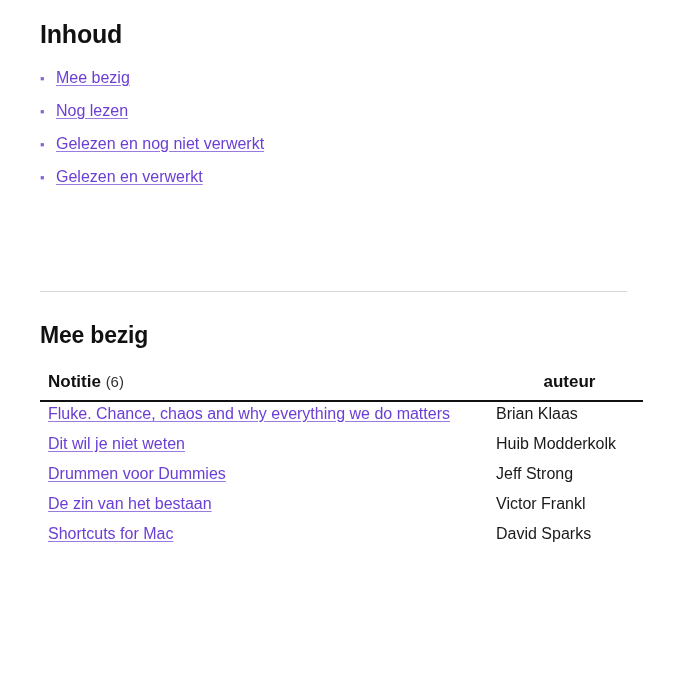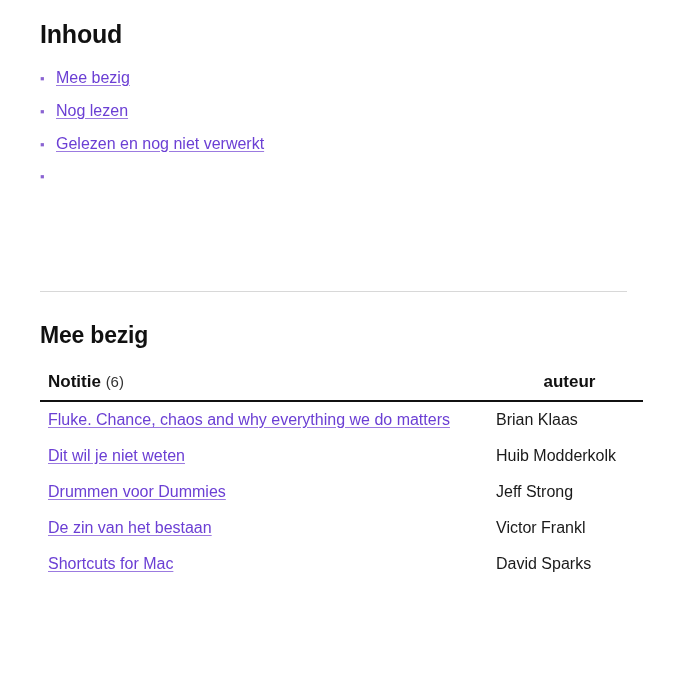--- a/index.html
+++ b/index.html
@@ -100,21 +100,21 @@
   }
   table.notes th.col-title { width: 440px; margin-top: 30px; }
   table.notes th.col-author { width: 147px; text-align: center; }
   .count {
     font-weight: normal;
     font-size: 15px;
     color: #333333;
   }
   table.notes td {
     font-size: 16px;
-    padding: 6px 0 6px 8px;
+    padding: 0 0 6px 8px;
     vertical-align: top;
     line-height: 24px;
     color: #1a1a1a;
   }
   td.title-cell a {
     color: #6b3fd4;
     text-decoration: underline;
     text-decoration-color: #9b7ae0;
     text-underline-offset: 2px;
     cursor: pointer;
@@ -139,20 +139,21 @@
     <li class="toc-item">
       <span class="toc-bullet">▪</span>
       <span class="toc-link">Nog lezen</span>
     </li>
     <li class="toc-item">
       <span class="toc-bullet">▪</span>
       <span class="toc-link">Gelezen en nog niet verwerkt</span>
     </li>
     <li class="toc-item">
       <span class="toc-bullet">▪</span>
+      <span class="toc-link">Gelezen en verwerkt</span>
     </li>
   </ul>
 
   <div class="divider"></div>
 
   <h2 class="section-heading">Mee bezig</h2>
 
   <div class="table-wrap">
     <table class="notes">
       <thead>

